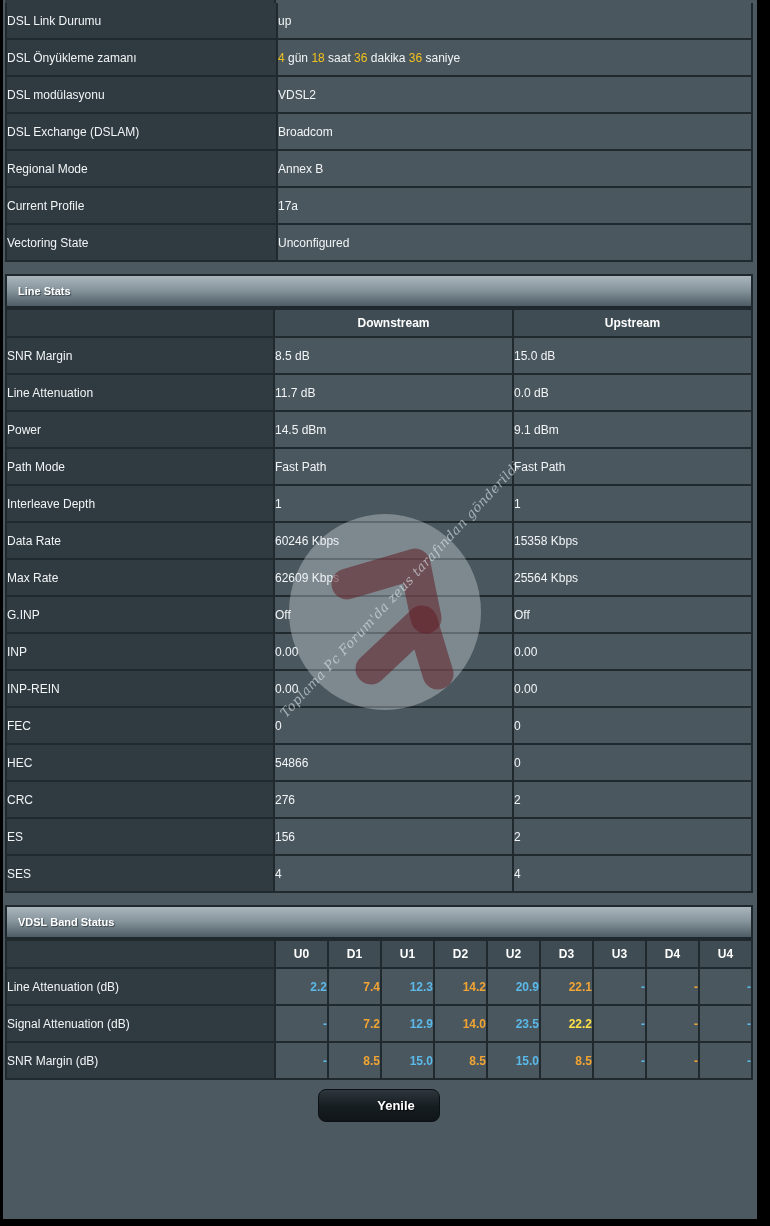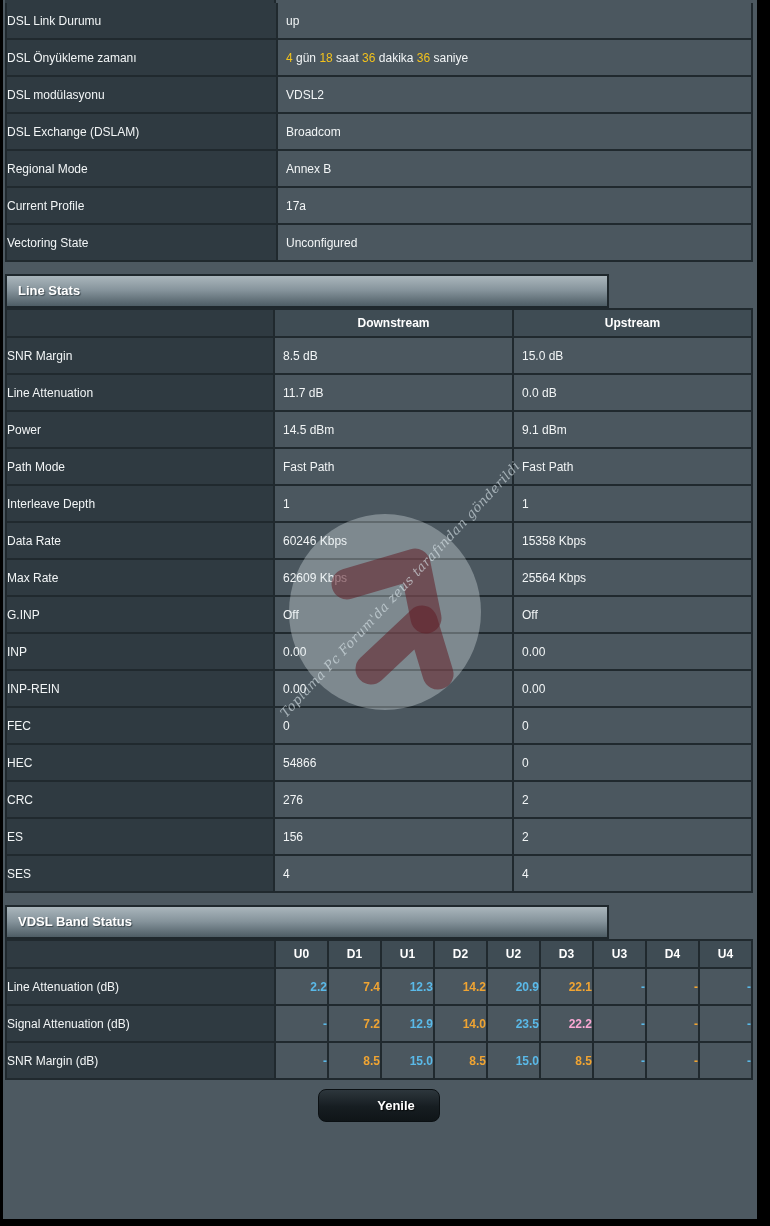--- a/index.html
+++ b/index.html
@@ -12,31 +12,31 @@
   
   .cutoff-row { display:flex; height:3px; width:748px; }
   .cutoff-row .c1 { width:271px; background:#2f3a41; border-right:2px solid #20292e; }
   .cutoff-row .c2 { flex:1; background:#4b575f; }
 
   table { border-collapse:collapse; table-layout:fixed; width:748px;
     font-size:12px; color:#f2f5f6; }
   td, th { border:2px solid #20292e; height:37px; vertical-align:middle;
     overflow:hidden; white-space:nowrap; }
   td.label-cell { background:#2f3a41; padding-left:0; width:271px; text-align:left; }
-  td.value-cell { background:#4b575f; padding-left:8px; text-align:left; }
+  td.value-cell { background:#4b575f; padding-left:0; text-align:left; }
   th.col-head { background:#3f4c54; font-weight:bold; text-align:center;
     height:28px; color:#fff; }
   th.corner { background:#2f3a41; height:28px; }
   #info-table { margin-top:-2px; }
   .hl { color:#f2c21c; }
 
-  .section-header { width:604px; height:34px; margin-top:12px;
+  .section-header { width:748px; height:34px; margin-top:12px;
     border:2px solid #1f282d;
     background:linear-gradient(180deg,#aab6bc 0%,#85939b 48%,#4e5d65 100%);
-    color:#fff; font-weight:bold; font-size:13px; line-height:30px;
+    color:#fff; font-weight:bold; font-size:11px; line-height:30px;
     padding-left:11px; text-shadow:1px 1px 1px rgba(20,30,35,.6); }
 
   #band-table td.band-val { background:#4b575f; text-align:right; padding-left:0;font-weight:bold; }
 
   .btn-row { width:748px; display:flex; justify-content:center; margin-top:9px; }
   .refresh-btn { width:122px; height:33px; border-radius:8px;
     border:1px solid #0b1013;
     background:linear-gradient(180deg,#2d363c 0%,#161d21 55%,#0f1518 100%);
     color:#fff; font-weight:bold; font-size:13px; cursor:pointer;
     font-family:"Liberation Sans","DejaVu Sans",sans-serif;
@@ -217,21 +217,21 @@
             <td class="band-val" style="color: rgb(240, 164, 50);">-</td>
             <td class="band-val" style="color: rgb(90, 185, 232);">-</td>
           </tr>
           <tr>
             <td class="label-cell">Signal Attenuation (dB)</td>
             <td class="band-val" style="color: rgb(90, 185, 232);">-</td>
             <td class="band-val" style="color: rgb(240, 164, 50);">7.2</td>
             <td class="band-val" style="color: rgb(90, 185, 232);">12.9</td>
             <td class="band-val" style="color: rgb(240, 164, 50);">14.0</td>
             <td class="band-val" style="color: rgb(90, 185, 232);">23.5</td>
-            <td class="band-val" style="color: #f9a8d4;">22.2</td>
+            <td class="band-val" style="color: #fde047;">22.2</td>
             <td class="band-val" style="color: rgb(90, 185, 232);">-</td>
             <td class="band-val" style="color: rgb(240, 164, 50);">-</td>
             <td class="band-val" style="color: rgb(90, 185, 232);">-</td>
           </tr>
           <tr>
             <td class="label-cell">SNR Margin (dB)</td>
             <td class="band-val" style="color: rgb(90, 185, 232);">-</td>
             <td class="band-val" style="color: rgb(240, 164, 50);">8.5</td>
             <td class="band-val" style="color: rgb(90, 185, 232);">15.0</td>
             <td class="band-val" style="color: rgb(240, 164, 50);">8.5</td>

